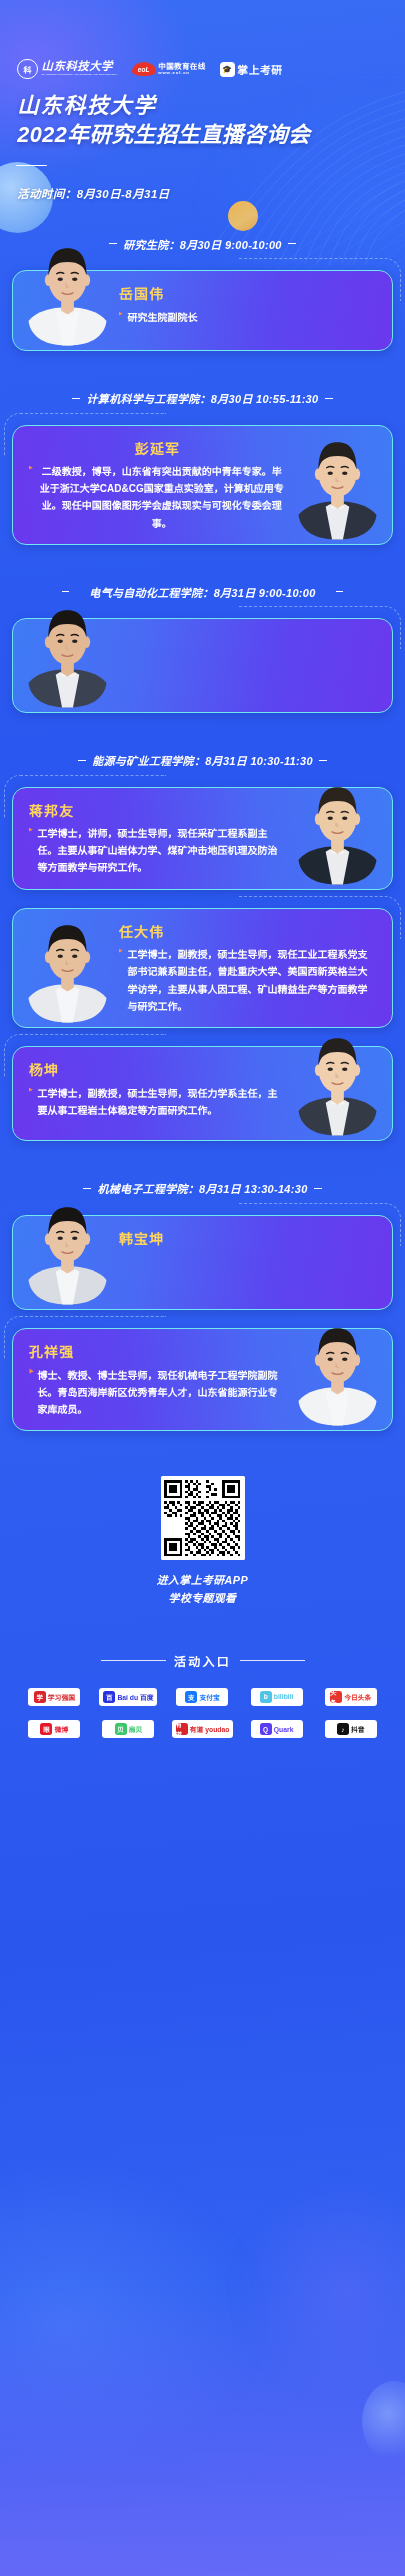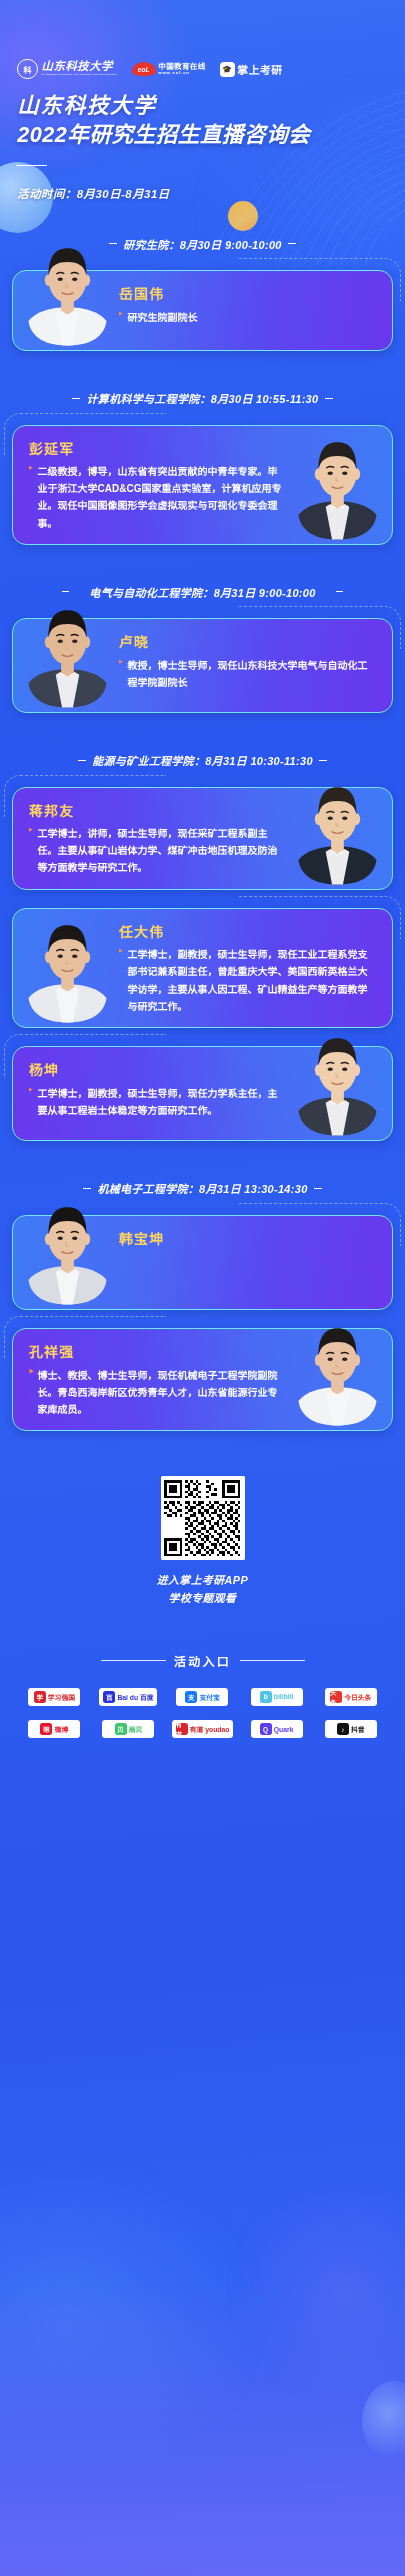--- a/index.html
+++ b/index.html
@@ -326,21 +326,21 @@
     </g>
   </svg>
         </div>
       </div>
     </div>
     <div class="section-head" style="margin: 39px 0px 0px;">
       <span class="dash"></span>
       <span>计算机科学与工程学院：8月30日  10:55-11:30</span>
       <span class="dash"></span>
     </div>
-    <div class="card-wrap" style="margin: 18.4px 12px 0px; position: relative;">
+    <div class="card-wrap" style="margin: 18.4px 12px 0px; position: relative; text-align: center;">
       <div class="card-dash" style="left: -7.6px; top: -12px; width: 162px; height: 43px; border-top-width: 1.1px; border-right: none; border-bottom: none; border-left-width: 1.1px; border-radius: 16px 0px 0px;"></div>
       <div class="card reverse" style="min-height: 95px;">
         <div class="card-body" style="padding: 12px 106px 12px 16px;">
           <div class="sp-name">彭延军</div>
           <div class="sp-bio">二级教授，博导，山东省有突出贡献的中青年专家。毕业于浙江大学CAD&amp;CG国家重点实验室，计算机应用专业。现任中国图像图形学会虚拟现实与可视化专委会理事。</div>
         </div>
         <div class="portrait" style="right: 8.6px; bottom: 0px; width: 91px; height: 118px;">
           <svg width="91" height="118" viewBox="0 0 200 260" preserveAspectRatio="xMidYMax meet">
     <defs>
               <clipPath id="pc1">
@@ -367,24 +367,20 @@
       </div>
     </div>
     <div class="section-head" style="margin: 39px 0px 0px; gap: 20px;">
       <span class="dash"></span>
       <span>电气与自动化工程学院：8月31日  9:00-10:00</span>
       <span class="dash"></span>
     </div>
     <div class="card-wrap" style="margin: 18.4px 12px 0px; position: relative;">
       <div class="card-dash" style="right: -7.6px; top: -12px; width: 162px; height: 43px; border-top-width: 1.1px; border-right-width: 1.1px; border-bottom: none; border-left: none; border-radius: 0px 16px 0px 0px;"></div>
       <div class="card" style="min-height: 95px;">
-        <div class="card-body" style="padding: 12px 16px 12px 106px;">
-          <div class="sp-name">卢晓</div>
-          <div class="sp-bio">教授，博士生导师，现任山东科技大学电气与自动化工程学院副院长</div>
-        </div>
         <div class="portrait" style="left: 8.6px; bottom: 0px; width: 91px; height: 118px;">
           <svg width="91" height="118" viewBox="0 0 200 260" preserveAspectRatio="xMidYMax meet">
     <defs>
               <clipPath id="pc2">
                 <rect x="0" y="0" width="200" height="260"></rect>
               </clipPath>
             </defs>
     <g clip-path="url(#pc2)">
       <path d="M100 250 C40 250 18 224 14 196 C30 176 62 166 100 166 C138 166 170 176 186 196 C182 224 160 250 100 250 Z" fill="#3b4252"></path>
       <path d="M86 150 h28 v32 h-28 Z" fill="#e3b995"></path>

